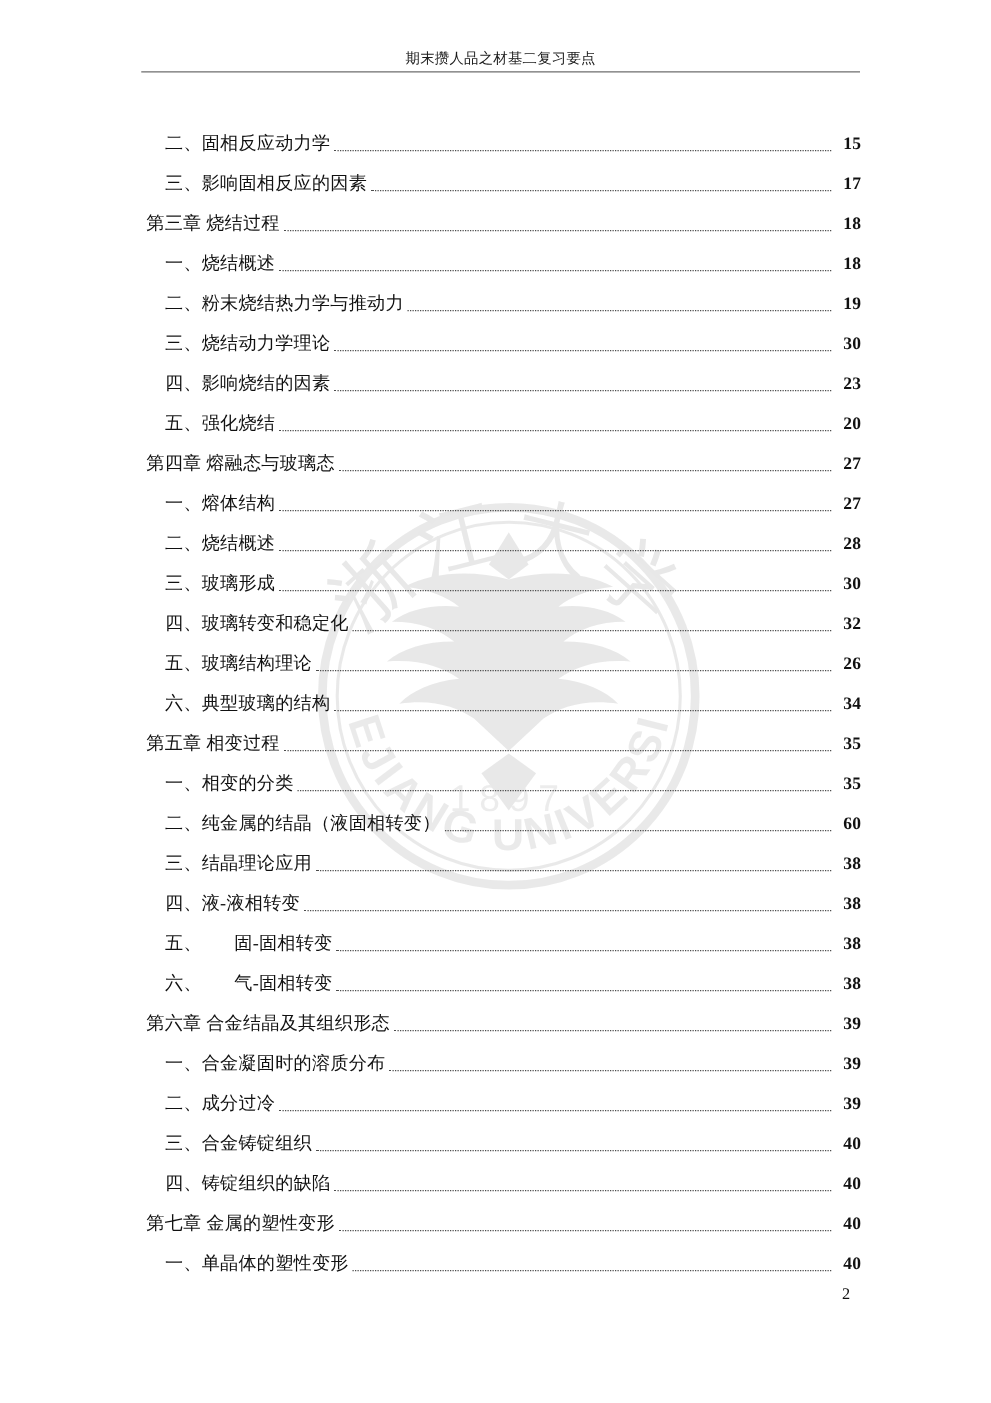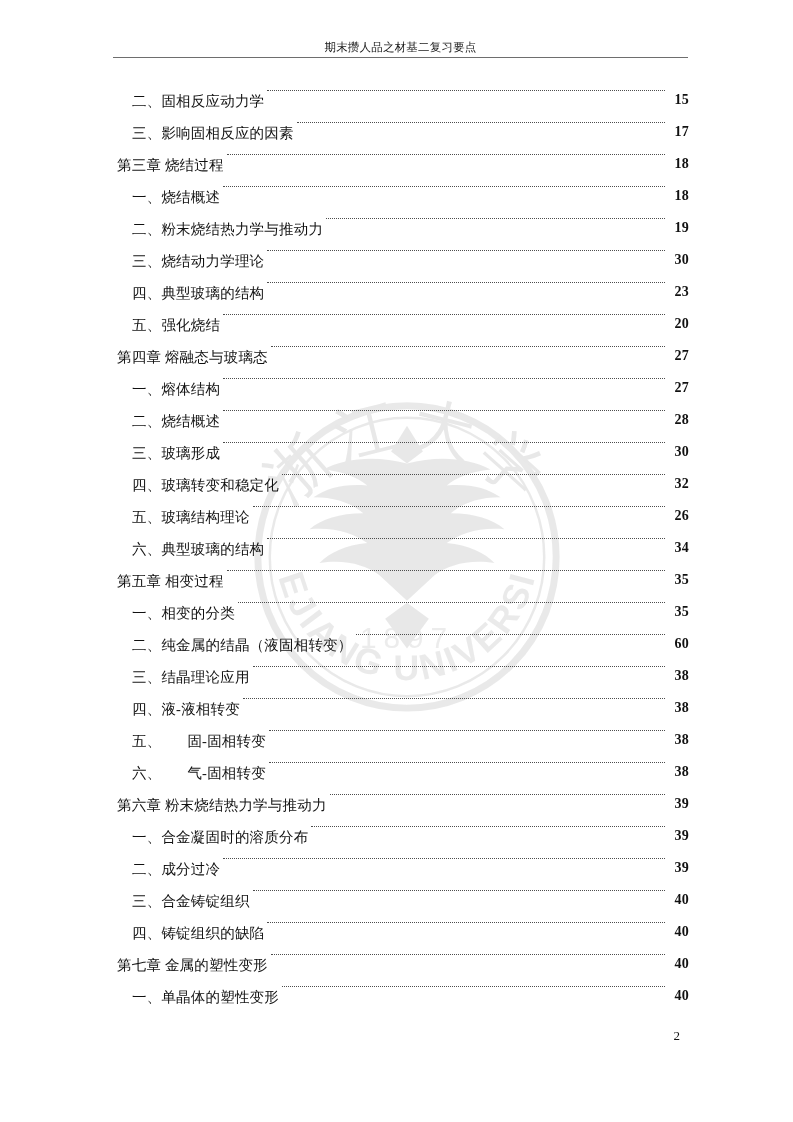--- a/index.html
+++ b/index.html
@@ -61,21 +61,21 @@
   
   .toc {
     position: absolute;
     left: 113px;
     top: 92px;
     width: 576px;
     z-index: 1;
   }
   .toc-row {
     display: flex;
-    align-items: flex-start;
+    align-items: flex-end;
     height: 32px;
     font-size: 14.5px;
     color: #111111;
     white-space: nowrap;
   }
   .toc-row.level-1 { padding-left: 4px; }
   .toc-row.level-2 { padding-left: 19px; }
 
   .toc-label {
     flex: 0 0 auto;
@@ -186,21 +186,21 @@
         <span class="toc-label">二、粉末烧结热力学与推动力</span>
         <span class="toc-leader"></span>
         <span class="toc-page">19</span>
       </div>
       <div class="toc-row level-2">
         <span class="toc-label">三、烧结动力学理论</span>
         <span class="toc-leader"></span>
         <span class="toc-page">30</span>
       </div>
       <div class="toc-row level-2">
-        <span class="toc-label">四、典型玻璃的结构</span>
+        <span class="toc-label">四、影响烧结的因素</span>
         <span class="toc-leader"></span>
         <span class="toc-page">23</span>
       </div>
       <div class="toc-row level-2">
         <span class="toc-label">五、强化烧结</span>
         <span class="toc-leader"></span>
         <span class="toc-page">20</span>
       </div>
       <div class="toc-row level-1">
         <span class="toc-label">第四章  熔融态与玻璃态</span>
@@ -266,21 +266,21 @@
         <span class="toc-label">五、<span class="gap"></span><span>固-固相转变</span></span>
         <span class="toc-leader"></span>
         <span class="toc-page">38</span>
       </div>
       <div class="toc-row level-2">
         <span class="toc-label">六、<span class="gap"></span><span>气-固相转变</span></span>
         <span class="toc-leader"></span>
         <span class="toc-page">38</span>
       </div>
       <div class="toc-row level-1">
-        <span class="toc-label">第六章  粉末烧结热力学与推动力</span>
+        <span class="toc-label">第六章  合金结晶及其组织形态</span>
         <span class="toc-leader"></span>
         <span class="toc-page">39</span>
       </div>
       <div class="toc-row level-2">
         <span class="toc-label">一、合金凝固时的溶质分布</span>
         <span class="toc-leader"></span>
         <span class="toc-page">39</span>
       </div>
       <div class="toc-row level-2">
         <span class="toc-label">二、成分过冷</span>

